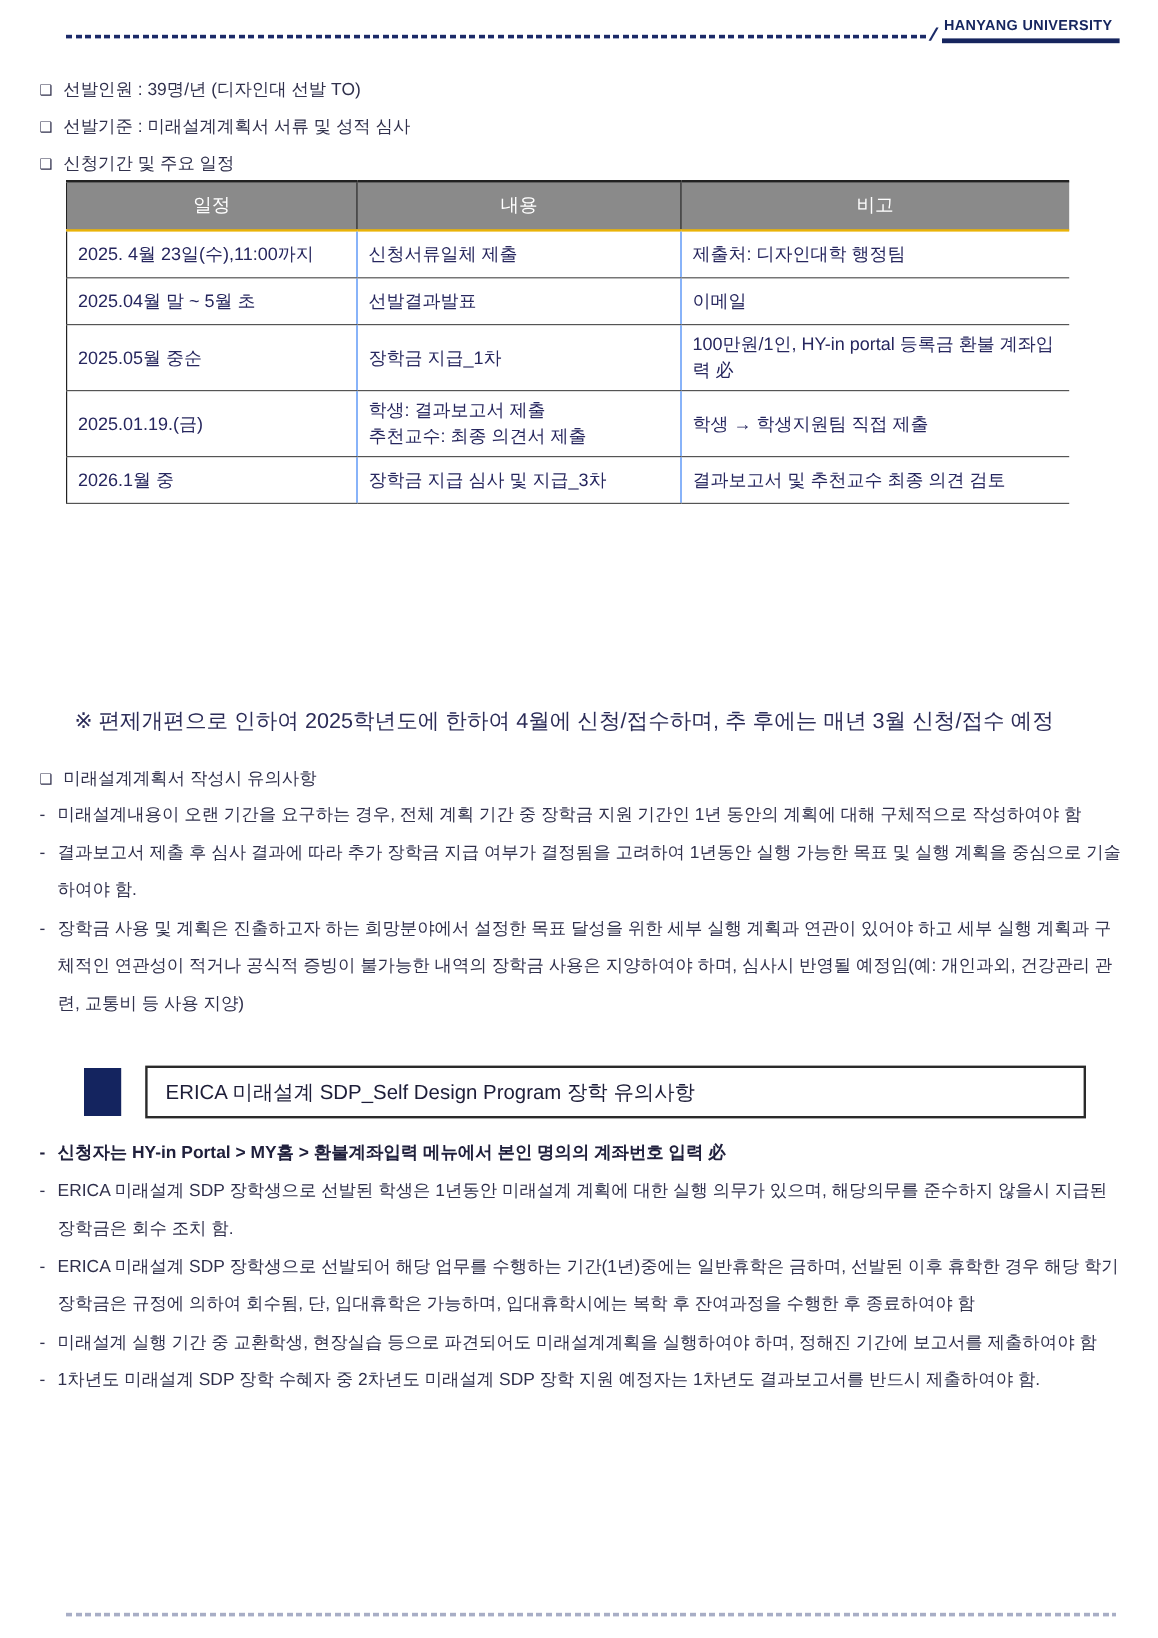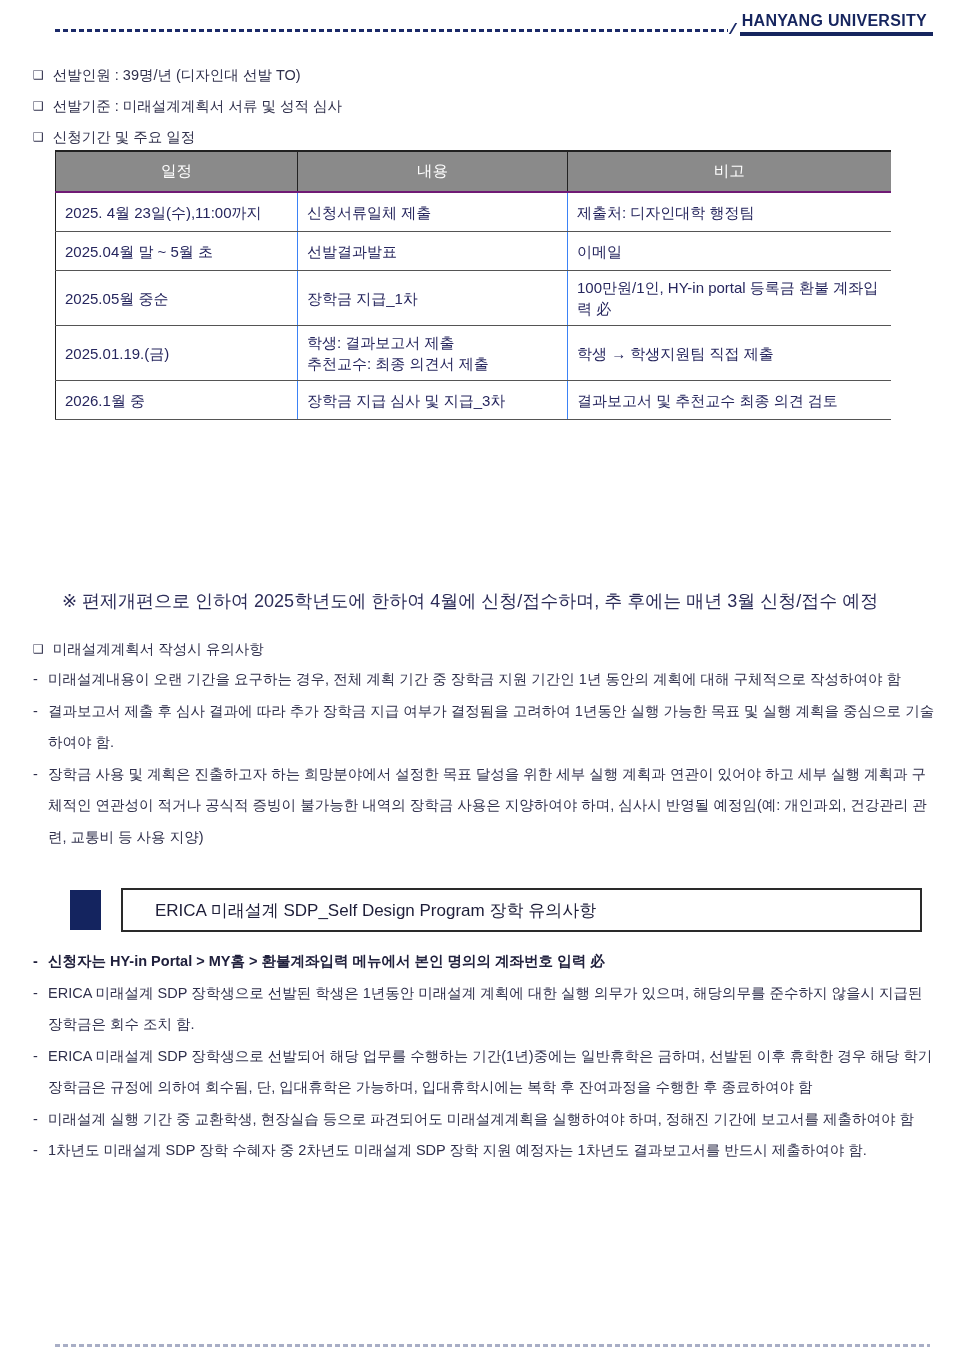--- a/index.html
+++ b/index.html
@@ -22,36 +22,36 @@
   }
   .logo-slash{
     width:2px;height:11px;background:#1b2a68;
     transform:skewX(-30deg);margin:0 6px 2px 4px;
   }
   .logo-block{
     border-bottom:4px solid #16255e;
     padding:0 6px 2px 2px;
   }
   .logo-text{
-    font-size:16px;font-weight:800;color:#16255e;
+    font-size:12px;font-weight:800;color:#16255e;
     letter-spacing:0.3px;white-space:nowrap;
   }
   
   .intro{position:absolute;top:60px;left:33px;width:900px;}
   .intro-row{display:flex;align-items:flex-start;line-height:31px;font-size:14.5px;color:#30304c;}
   .sq{font-size:12px;margin-right:9px;color:#30304c;line-height:31px;}
   
   table.schedule{
     position:absolute;top:150px;left:55px;width:835px;
     border-collapse:collapse;table-layout:fixed;
   }
   table.schedule th{
     background:#8a8a8a;color:#ffffff;font-weight:400;
     font-size:15.5px;height:37px;text-align:center;
-    border-left:1px solid #222;border-top:2px solid #222;border-bottom:2px solid #701a75;
+    border-left:1px solid #222;border-top:2px solid #222;border-bottom:2px solid #eab308;
   }
   table.schedule td{
     font-size:15px;color:#26265e;
     padding:6px 9px;height:26px;vertical-align:middle;
     border-left:1px solid #3b82f6;border-bottom:1.5px solid #555;
     white-space:pre-line;line-height:1.4;
   }
   table.schedule th:first-child,table.schedule td:first-child{border-left:1.5px solid #222;}
   
   .table-note{
@@ -70,21 +70,21 @@
   }
   ul.dash-list li{position:relative;padding-left:15px;margin:0;}
   ul.dash-list li::before{content:"-";position:absolute;left:0;top:0;}
   .guidelines{position:absolute;top:664px;left:33px;width:902px;}
   
   .banner{position:absolute;top:888px;left:70px;display:flex;align-items:center;}
   .banner-square{width:31px;height:40px;background:#14245f;}
   .banner-box{
     margin-left:20px;width:765px;height:40px;
     border:2px solid #2a2a2a;display:flex;align-items:center;
-    padding-left:32px;background:#ffffff;
+    padding-left:15px;background:#ffffff;
   }
   .banner-title{font-size:17px;color:#1d1d38;}
   
   .notices{position:absolute;top:946px;left:33px;width:908px;}
   ul.dash-list li.bold{font-weight:700;color:#20203c;}
   
   .bottom-rule{
     position:absolute;top:1344px;left:55px;width:875px;height:3px;
     background:repeating-linear-gradient(90deg,rgba(27,42,104,0.38) 0 5px,transparent 5px 8px);
   }

